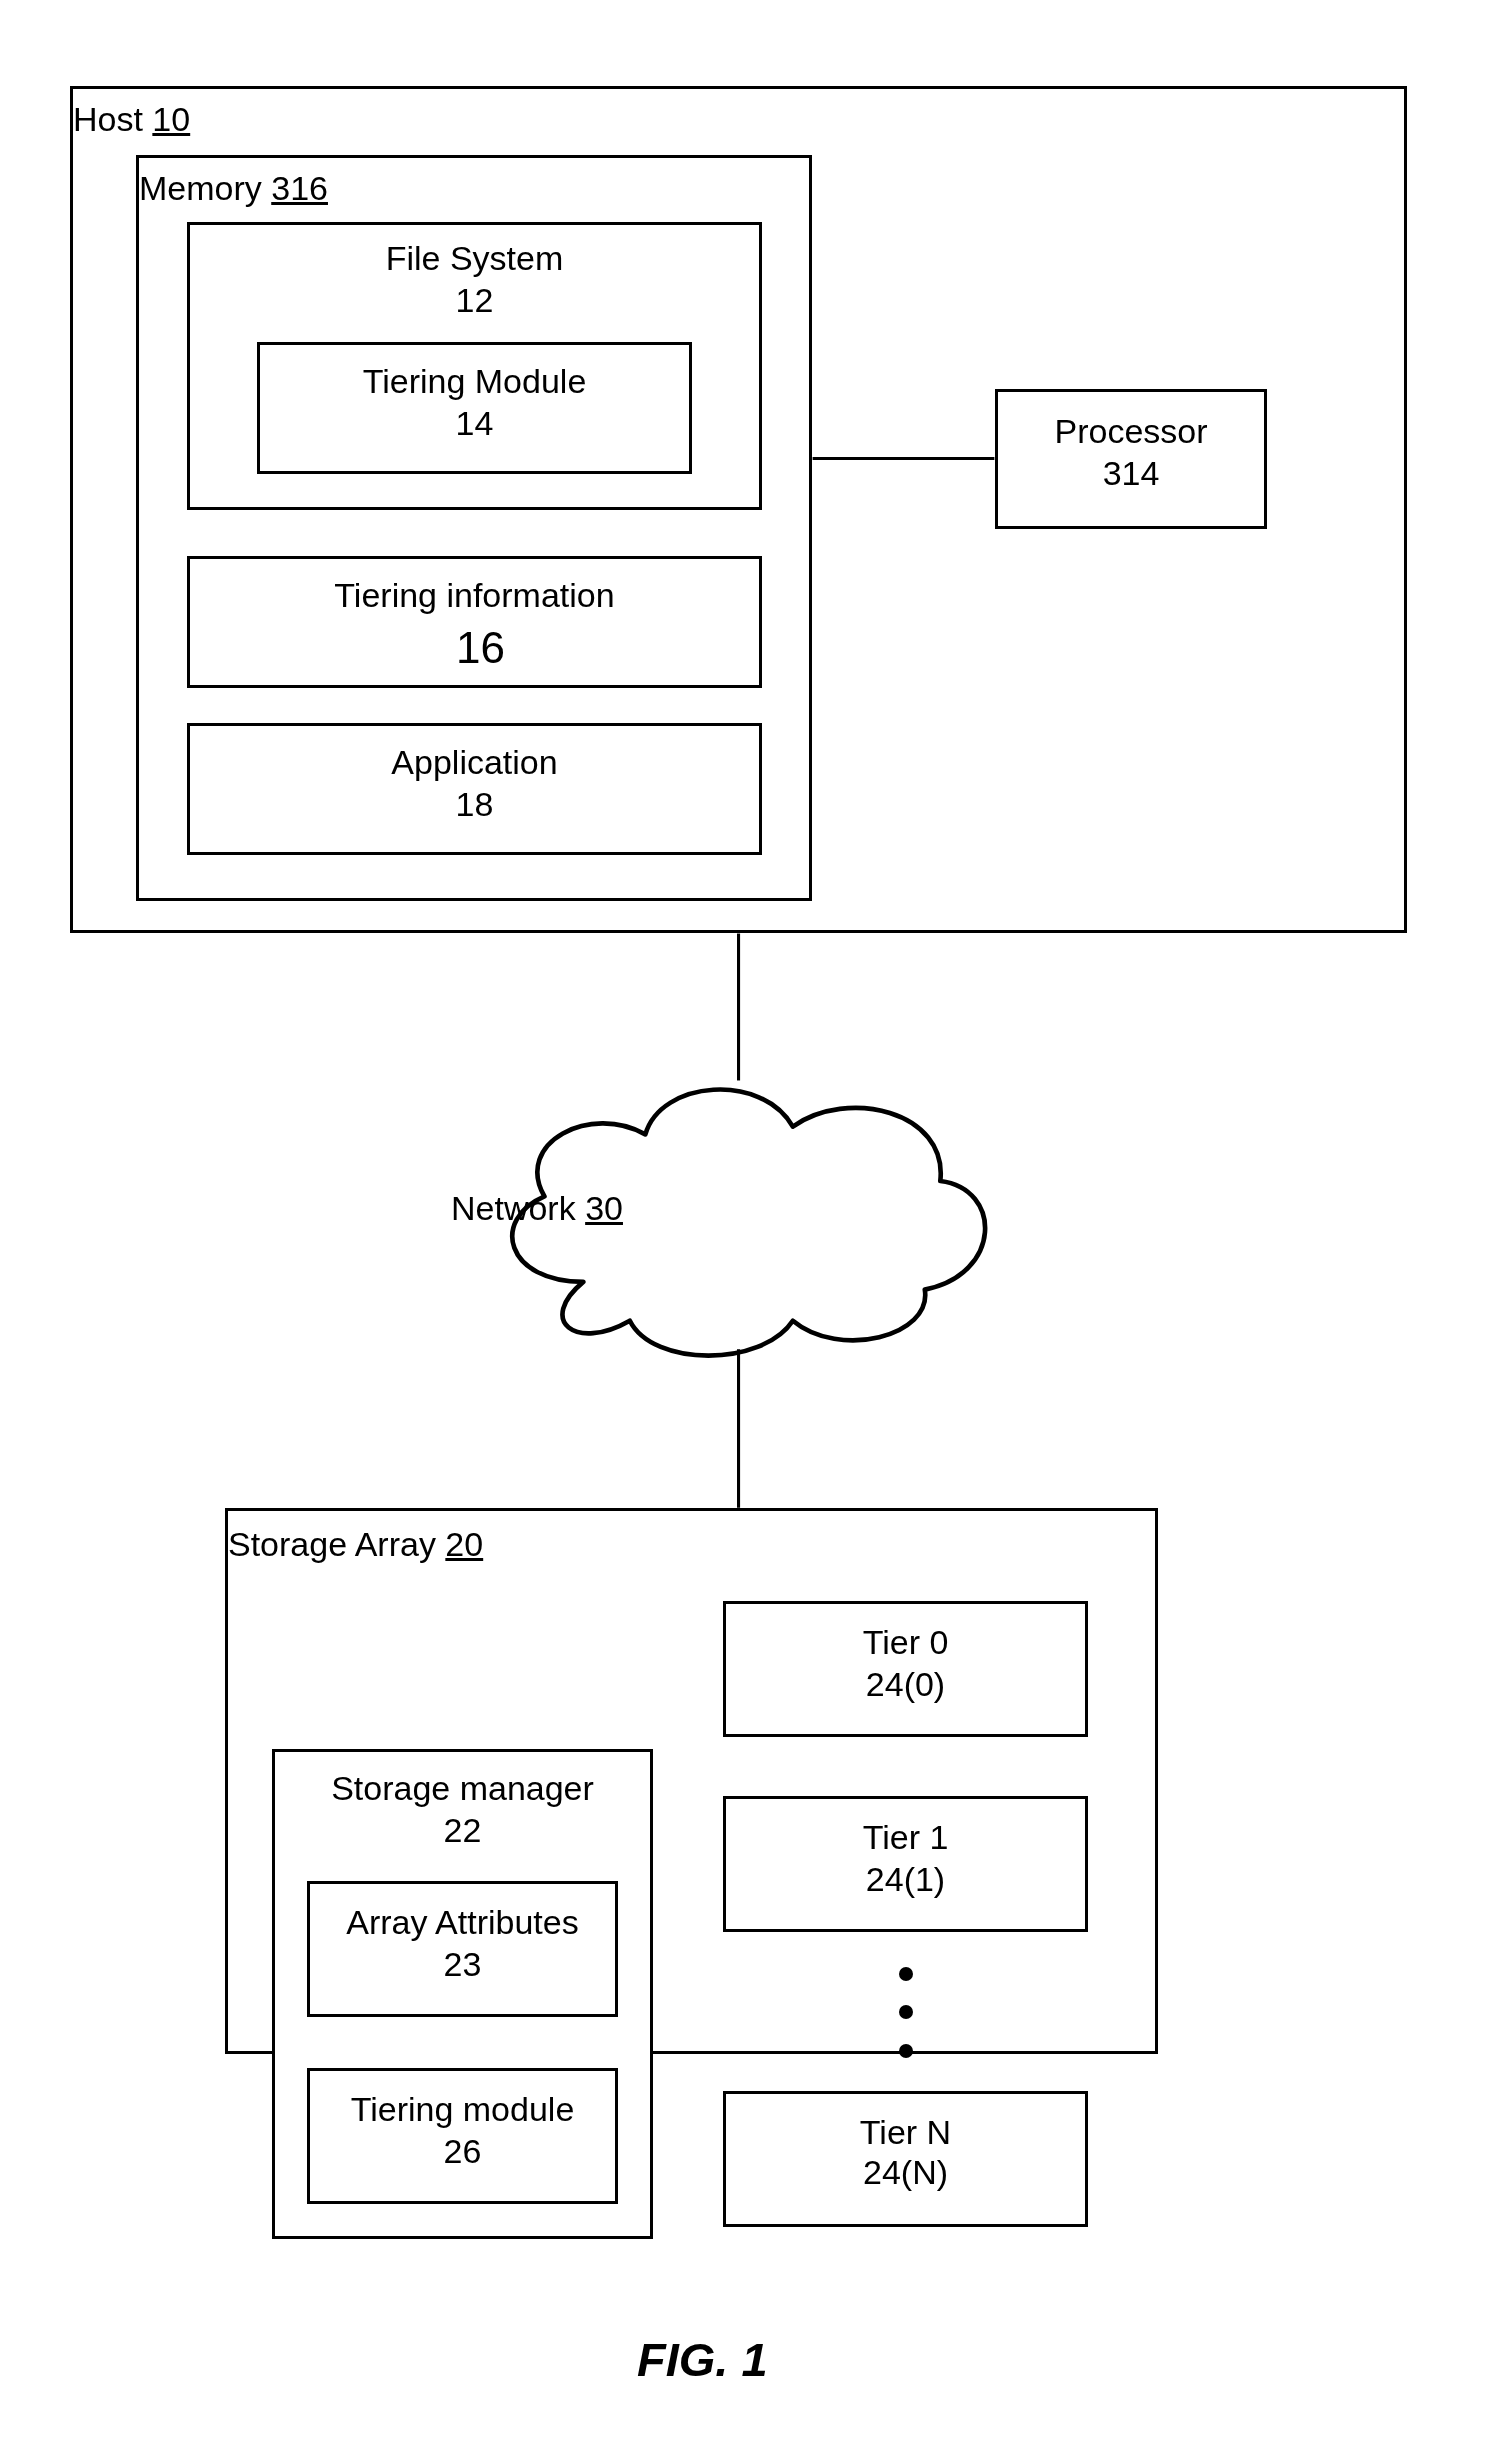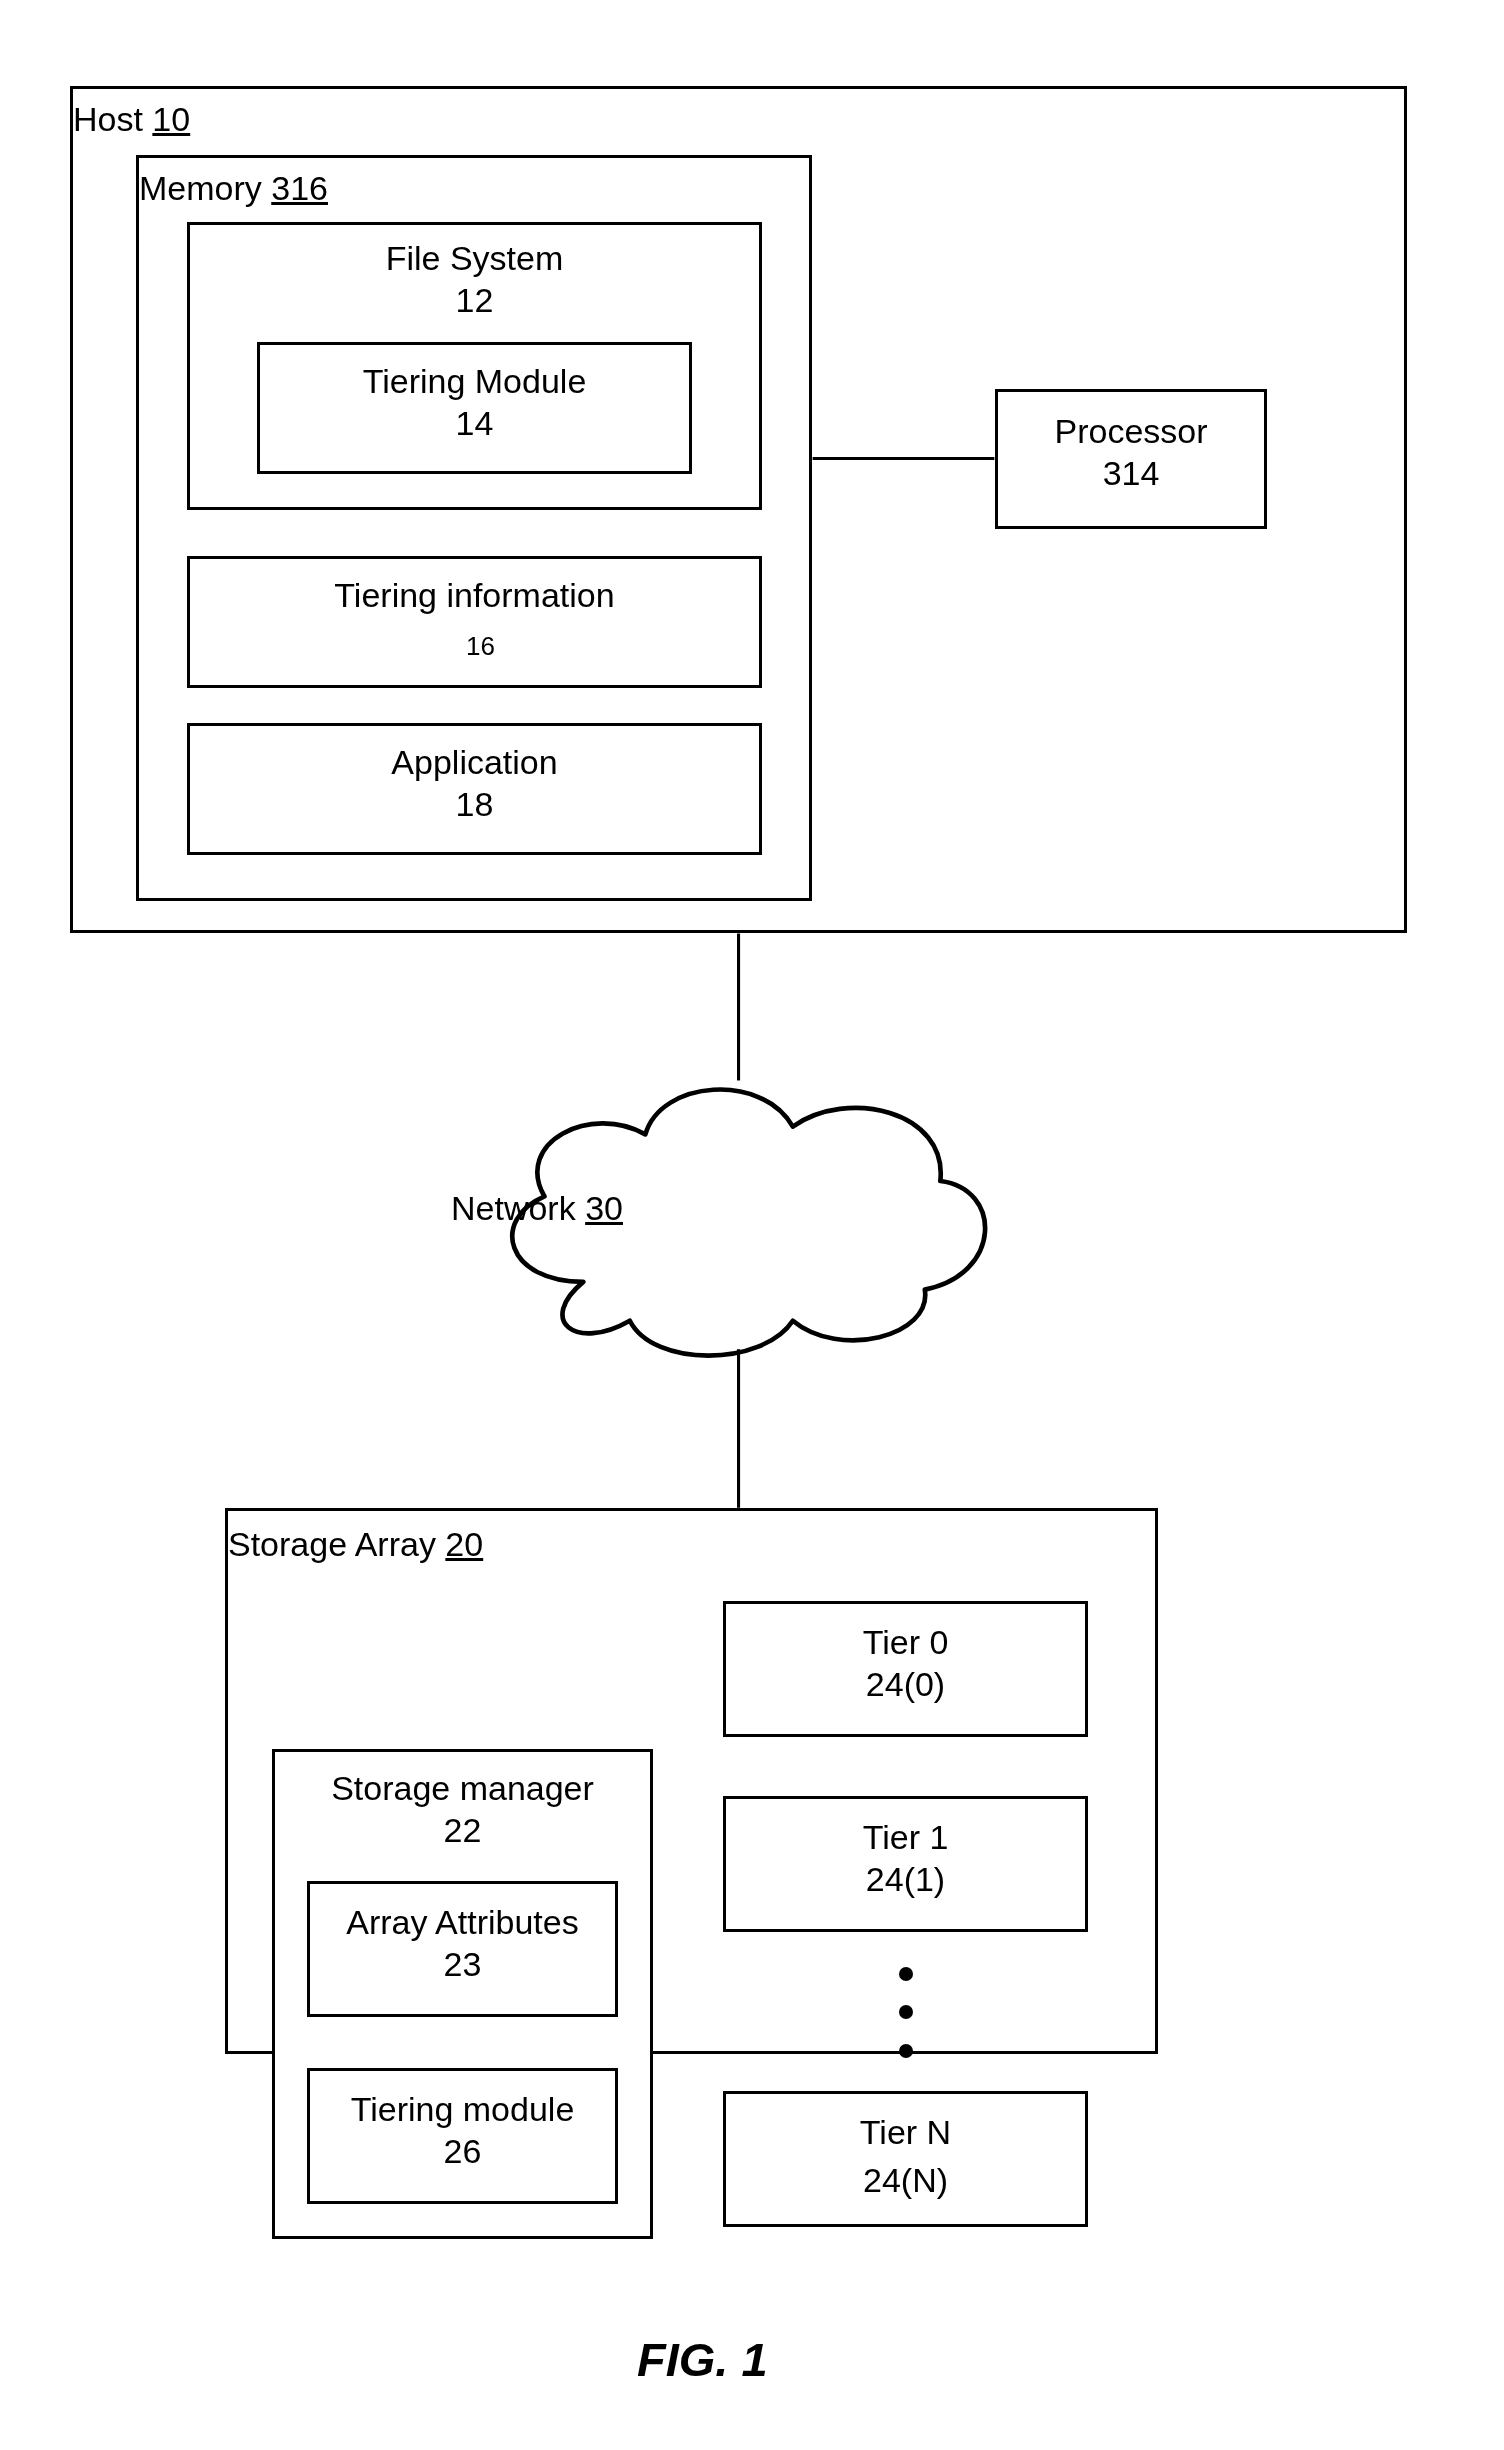--- a/index.html
+++ b/index.html
@@ -83,21 +83,21 @@
   <div class="box" style="left:257px; top:342px; width:435px; height:132px;">
     <div class="center-stack" style="top:17px;">
       <div style="font-size:34px;">Tiering Module</div>
       <div class="u" style="font-size:34px; margin-top:3.1px;">14</div>
     </div>
   </div>
 
   <div class="box" style="left:187px; top:556px; width:575px; height:132px;">
     <div class="center-stack" style="top:17px;">
       <div style="font-size:34px;">Tiering information</div>
-      <div class="u" style="font-size:26px; margin-top:16px;padding-left:12px;">16</div>
+      <div class="u" style="font-size:44px; margin-top:8px;padding-left:12px;">16</div>
     </div>
   </div>
 
   <div class="box" style="left:187px; top:723px; width:575px; height:132px;">
     <div class="center-stack" style="top:17px;">
       <div style="font-size:34px;">Application</div>
       <div class="u" style="font-size:34px; margin-top:3.1px;">18</div>
     </div>
   </div>
 
@@ -178,20 +178,20 @@
     </div>
   </div>
 
   <div class="dot" style="left:899px; top:1967px;"></div>
   <div class="dot" style="left:899px; top:2005px;"></div>
   <div class="dot" style="left:899px; top:2044px;"></div>
 
   <div class="box" style="left:723px; top:2091px; width:365px; height:136px;">
     <div class="center-stack" style="top:18.7px;">
       <div style="font-size:34px;">Tier N</div>
-      <div class="u" style="font-size:34px; margin-top:9px;">24(N)</div>
+      <div class="u" style="font-size:34px; margin-top:1px;">24(N)</div>
     </div>
   </div>
 
   <div class="fig-caption" style="left:637px; top:2332px;">FIG. 1</div>
 
 </div>
 
 
 </body></html>

